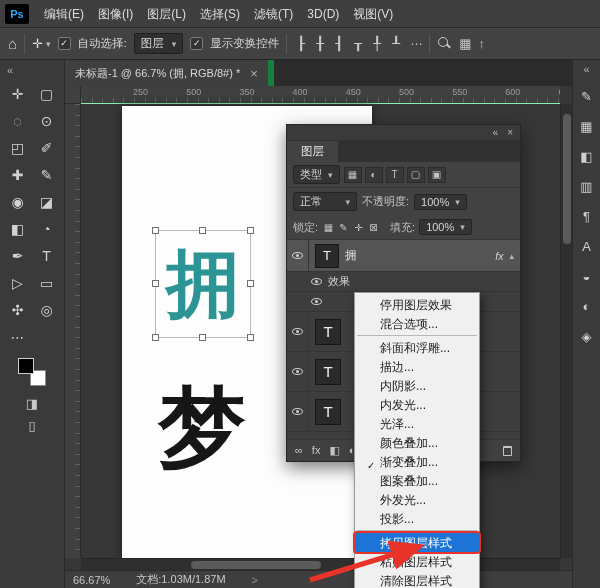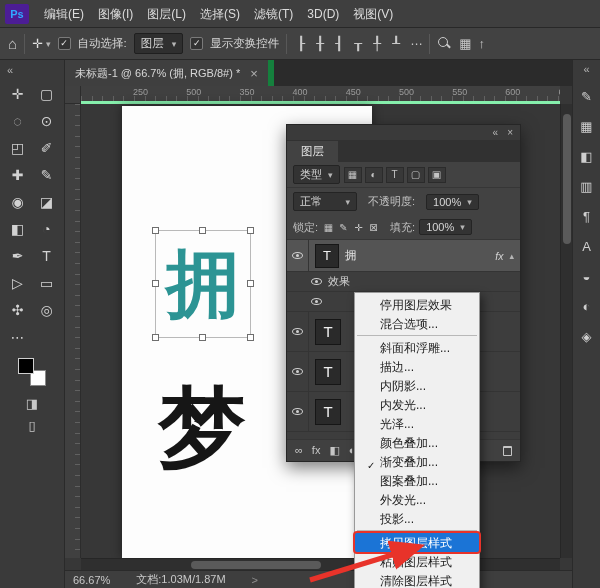--- a/index.html
+++ b/index.html
@@ -1,21 +1,21 @@
 <!DOCTYPE html>
 <html><head>
 <meta charset="utf-8">
 <style>
   *{box-sizing:border-box;margin:0;padding:0}
   html,body{width:600px;height:588px}
   body{position:relative;overflow:hidden;background:#383838;font-family:"Liberation Sans","DejaVu Sans",sans-serif;cursor:default;user-select:none}
 
   
   .menubar{position:absolute;left:0;top:0;width:600px;height:28px;background:#3f3f3f;border-bottom:1px solid #282828;display:flex;align-items:center;padding-left:5px;z-index:6}
-  .ps-logo{width:24px;height:20px;background:#4c1d95;color:#31a8ff;font-size:11px;font-weight:bold;display:flex;align-items:center;justify-content:center;border-radius:2px;margin-right:8px}
+  .ps-logo{width:24px;height:20px;background:#000000;color:#31a8ff;font-size:11px;font-weight:bold;display:flex;align-items:center;justify-content:center;border-radius:2px;margin-right:8px}
   .menus{display:flex;height:28px}
   .menu-item{color:#dcdcdc;font-size:12px;padding:0 7px;line-height:28px;white-space:nowrap}
 
   
   .optionsbar{position:absolute;left:0;top:28px;width:600px;height:32px;background:#424242;border-bottom:1px solid #282828;display:flex;align-items:center;gap:7px;padding:0 8px;z-index:6;color:#d6d6d6;font-size:11.5px;white-space:nowrap}
   .ob-home{font-size:15px;color:#cfcfcf}
   .ob-tool{display:flex;align-items:center;gap:3px;color:#e2e2e2;font-size:13px}
   .dd-arrow{font-size:9px;color:#b5b5b5}
   .cb{width:13px;height:13px;border:1px solid #7a7a7a;background:#333;color:#e8e8e8;font-size:9px;line-height:11px;text-align:center;border-radius:2px;flex:none}
   .ob-dd{display:flex;align-items:center;gap:8px;background:#2f2f2f;border:1px solid #1f1f1f;border-radius:2px;padding:2px 6px}
@@ -39,21 +39,21 @@
   .tb-grid{display:flex;flex-wrap:wrap;width:58px;margin-top:2px}
   .tool{width:29px;height:27px;display:flex;align-items:center;justify-content:center;color:#d2d2d2;font-size:14px}
   .swatches{position:relative;width:32px;height:32px;margin-top:6px}
   .sw-bg{position:absolute;right:2px;bottom:2px;width:16px;height:16px;background:#fff;border:1px solid #888}
   .sw-fg{position:absolute;left:2px;top:2px;width:16px;height:16px;background:#000;border:1px solid #cfcfcf}
   .tb-bottom{display:flex;flex-direction:column;gap:7px;margin-top:8px;color:#c8c8c8;font-size:13px;align-items:center}
 
   
   .docarea{position:absolute;left:65px;top:86px;width:507px;height:484px;background:#373737;z-index:1}
   .ruler-corner{position:absolute;left:0;top:0;width:16px;height:18px;background:#404040;border-right:1px solid #2c2c2c;border-bottom:1px solid #2c2c2c}
-  .hruler{position:absolute;left:16px;top:0;width:479px;height:18px;background:#404040;border-bottom:3px solid #86efac;overflow:hidden}
+  .hruler{position:absolute;left:16px;top:0;width:479px;height:18px;background:#404040;border-bottom:1px solid #86efac;overflow:hidden}
   .hruler-ticks{position:absolute;left:0;right:0;bottom:0;height:5px;background:repeating-linear-gradient(90deg,#616161 0 1px,transparent 1px 10.6px)}
   .hruler-nums{position:absolute;left:0;top:1px;display:flex;padding-left:52px;color:#9b9b9b;font-size:9px}
   .hruler-num{width:53.2px;flex:none}
   .vruler{position:absolute;left:0;top:18px;width:16px;height:454px;background:#404040;border-right:1px solid #2c2c2c}
   .vruler-ticks{position:absolute;top:0;bottom:0;right:0;width:5px;background:repeating-linear-gradient(180deg,#616161 0 1px,transparent 1px 10.6px)}
   .vscroll{position:absolute;right:0;top:18px;width:12px;height:454px;background:#2f2f2f;border-left:1px solid #262626}
   .vthumb{position:absolute;left:2px;top:10px;width:8px;height:130px;background:#5a5a5a;border-radius:4px}
   .hscroll{position:absolute;left:16px;bottom:0;width:479px;height:12px;background:#2f2f2f;border-top:1px solid #262626}
   .hthumb{position:absolute;left:110px;top:2px;width:130px;height:8px;background:#5a5a5a;border-radius:4px}
 
@@ -67,21 +67,21 @@
   .char2{position:absolute;left:26px;top:278px;width:108px;text-align:center;font-size:88px;font-weight:bold;color:#161616;line-height:1}
 
   
   .layers-panel{position:absolute;left:286px;top:124px;width:235px;height:338px;background:#424242;border:1px solid #262626;box-shadow:0 6px 16px rgba(0,0,0,.5);z-index:5;color:#d6d6d6;font-size:11px;display:flex;flex-direction:column}
   .lp-minibar{height:15px;display:flex;justify-content:flex-end;align-items:center;gap:9px;padding:0 7px;background:#3a3a3a;color:#b8b8b8;font-size:10px}
   .lp-tabs{height:22px;background:#313131;display:flex;align-items:flex-end}
   .lp-tab{background:#424242;padding:3px 14px;font-size:11.5px;color:#e2e2e2}
   .lp-filter{height:26px;display:flex;align-items:center;gap:4px;padding:0 6px;border-bottom:1px solid #363636}
   .lp-dd{display:flex;align-items:center;gap:6px;background:#333;border:1px solid #242424;border-radius:2px;padding:1px 6px}
   .lp-ficon{width:18px;height:16px;background:#383838;border:1px solid #2b2b2b;display:flex;align-items:center;justify-content:center;font-size:10px;color:#c4c4c4;flex:none}
-  .lp-blend{height:27px;display:flex;align-items:center;gap:11px;padding:0 6px}
+  .lp-blend{height:27px;display:flex;align-items:center;gap:5px;padding:0 6px}
   .lp-lock{height:25px;display:flex;align-items:center;gap:4px;padding:0 6px;border-bottom:1px solid #363636}
   .lock-glyph{font-size:10px;color:#c4c4c4;width:13px;text-align:center}
   .lbl{color:#c0c0c0}
   .lp-list{flex:1;background:#3d3d3d;overflow:hidden}
   .lp-row{display:flex;align-items:center;height:40px;border-bottom:1px solid #343434;gap:6px;padding-right:6px}
   .lp-row.selected{height:32px;background:#545454}
   .eyecol{width:22px;align-self:stretch;display:flex;align-items:center;justify-content:center;border-right:1px solid #343434;flex:none}
   .eye{width:11px;height:7px;border:1px solid #d0d0d0;border-radius:50%;position:relative}
   .eye::after{content:"";position:absolute;left:3px;top:1px;width:3px;height:3px;background:#d0d0d0;border-radius:50%}
   .thumb{width:26px;height:26px;background:#2a2a2a;border:1px solid #161616;color:#f0f0f0;display:flex;align-items:center;justify-content:center;font-size:15px;flex:none}

